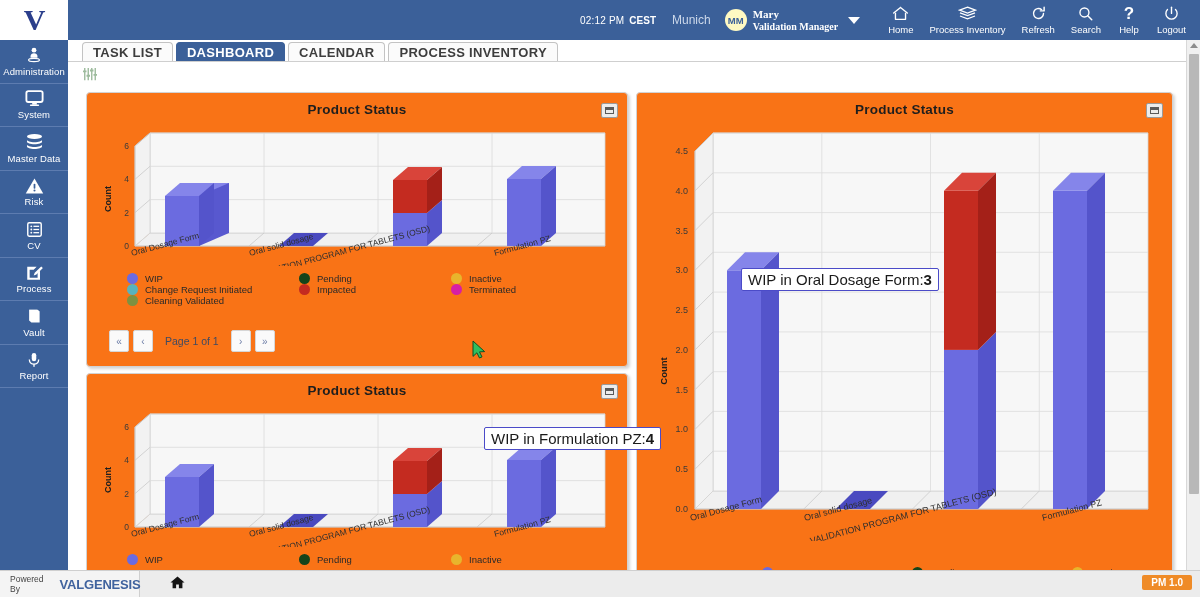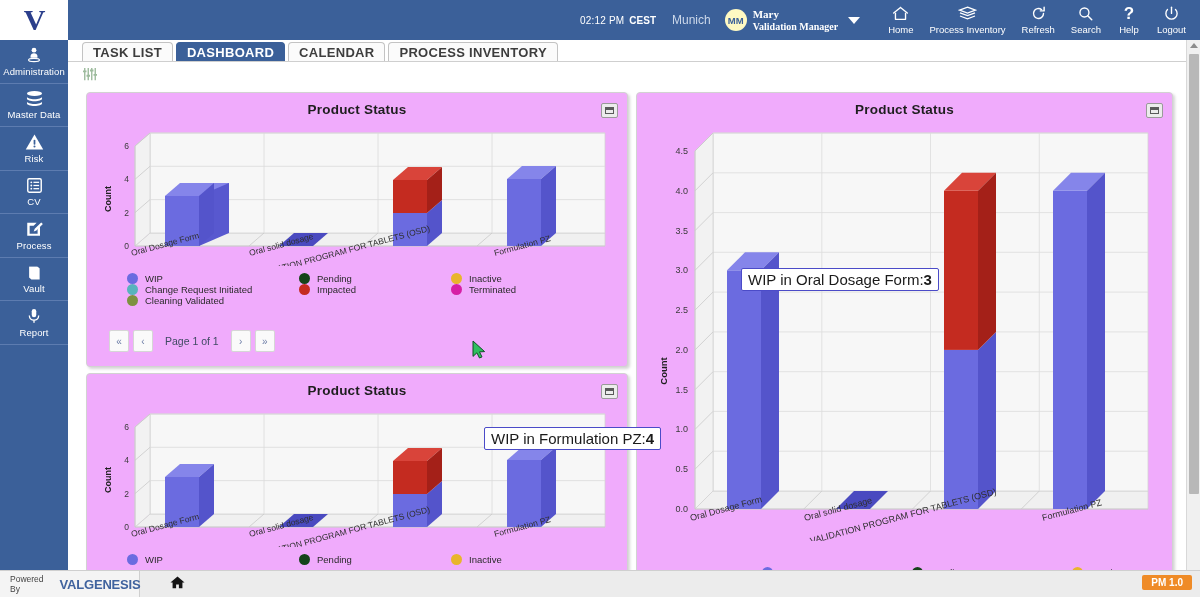--- a/index.html
+++ b/index.html
@@ -81,21 +81,21 @@
 
   
   .content {
     position: absolute; left: 68px; top: 62px; width: 1132px; height: 508px;
     background: #fff; overflow: hidden;
   }
   .filter-icon { position: absolute; left: 14px; top: 5px; cursor: pointer;
     width: 16px; height: 14px; }
 
   .panel {
-    position: absolute; background: #f0abfc;
+    position: absolute; background: #f97316;
     border: 1px solid #d2d2d2; border-radius: 4px;
     box-shadow: 2px 2px 3px rgba(0,0,0,.17);
   }
   #panel-tl { left: 18px; top: 30px; width: 542px; height: 275px; }
   #panel-bl { left: 18px; top: 311px; width: 542px; height: 215px; }
   #panel-r  { left: 568px; top: 30px; width: 537px; height: 498px; }
 
   .panel-title {
     text-align: center; font-size: 13.5px; font-weight: bold;
     color: #1e1e1e; padding-top: 9px; letter-spacing: .2px;
@@ -184,20 +184,30 @@
         <svg width="18" height="18" viewBox="0 0 24 24" fill="#fff">
             <circle cx="12" cy="5.5" r="3.2"></circle>
             <path d="M12 9.5c-2.6 0-4.6 1.6-4.6 3.7v2.3h9.2v-2.3c0-2.1-2-3.7-4.6-3.7z"></path>
             <ellipse cx="12" cy="18.6" rx="7.2" ry="2.1" fill="none" stroke="#fff" stroke-width="1.6"></ellipse>
           </svg>
       </span>
       <span class="nav-lbl">Administration</span>
     </div>
 
 
+    <div class="nav-item">
+      <span class="nav-ico">
+        <svg width="19" height="17" viewBox="0 0 24 22">
+            <rect x="1.5" y="1.5" width="21" height="14" rx="2.5" fill="none" stroke="#fff" stroke-width="2.4"></rect>
+            <rect x="9" y="16" width="6" height="3" fill="#fff"></rect>
+            <rect x="6" y="18.7" width="12" height="2.1" rx="1" fill="#fff"></rect>
+          </svg>
+      </span>
+      <span class="nav-lbl">System</span>
+    </div>
 
     <div class="nav-item">
       <span class="nav-ico">
         <svg width="19" height="18" viewBox="0 0 24 22" fill="#fff">
             <ellipse cx="12" cy="4" rx="9.5" ry="3.1"></ellipse>
             <path d="M2.5 8.2c0 1.7 4.3 3.1 9.5 3.1s9.5-1.4 9.5-3.1v2.6c0 1.7-4.3 3.1-9.5 3.1S2.5 12.5 2.5 10.8z"></path>
             <path d="M2.5 14.2c0 1.7 4.3 3.1 9.5 3.1s9.5-1.4 9.5-3.1v2.6c0 1.7-4.3 3.1-9.5 3.1s-9.5-1.4-9.5-3.1z"></path>
           </svg>
       </span>
       <span class="nav-lbl">Master Data</span>

